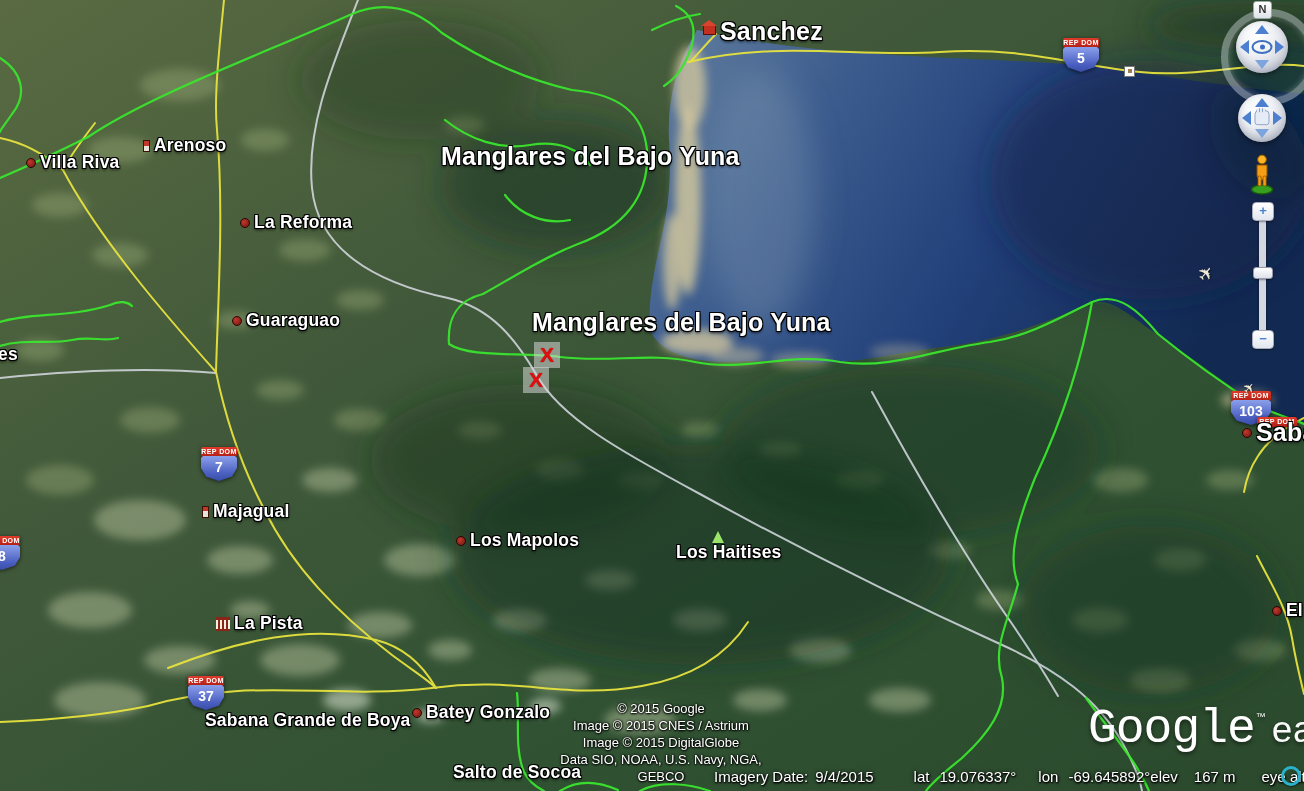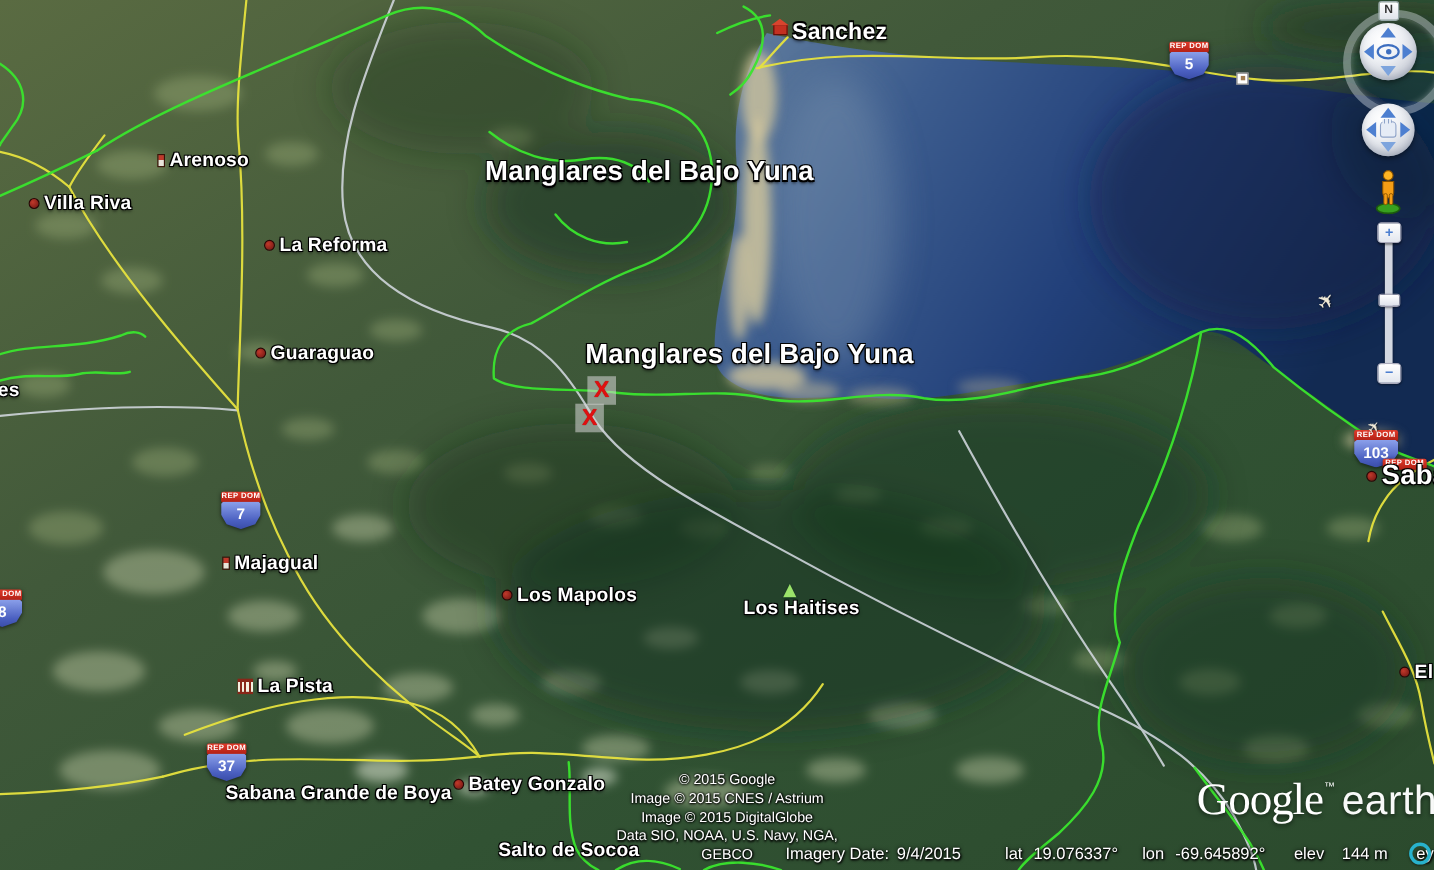--- a/index.html
+++ b/index.html
@@ -4,21 +4,21 @@
 <style>
   html,body{margin:0;padding:0;background:#111;}
   #stage{position:relative;width:1304px;height:791px;overflow:hidden;
          font-family:"Liberation Sans",sans-serif;background:#33502f;}
   #stage svg.map{position:absolute;left:0;top:0;}
 
   
   .lbl{position:absolute;display:flex;align-items:center;color:#fff;font-weight:bold;
        font-size:17.5px;white-space:nowrap;letter-spacing:.2px;z-index:20;cursor:pointer;
        text-shadow:-1px -1px 0 #000,1px -1px 0 #000,-1px 1px 0 #000,1px 1px 0 #000,0 2px 3px rgba(0,0,0,.75);}
-  .lbl.big{font-size:21px}
+  .lbl.big{font-size:25px}
   .lbl.xl{font-size:25px}
   .ic{display:inline-block;margin-right:4px;flex:none}
   .ic-dot{width:8px;height:8px;border-radius:50%;border:1px solid #2a0505;
           background:radial-gradient(circle at 35% 35%,#c0392b,#6e1410);}
   .ic-sm{width:5px;height:10px;background:linear-gradient(#c0392b 45%,#e8e4da 45%);border:1px solid #3a1208;}
   .ic-house{width:11px;height:8px;background:#c33021;border:1px solid #5a0e08;position:relative;margin-top:-4px;}
   .ic-house::before{content:"";position:absolute;left:-3px;top:-6px;
           border-left:8px solid transparent;border-right:8px solid transparent;border-bottom:6px solid #d8442e;}
   .ic-bank{width:14px;height:9px;border-top:3px solid #8a2618;border-bottom:2px solid #8a2618;
           background:repeating-linear-gradient(90deg,#f5f0e0 0 2px,#8a2618 2px 4px);}
@@ -49,21 +49,21 @@
           font-size:13px;line-height:17px;text-shadow:0 1px 2px #000,1px 0 2px #000,0 0 3px #000;}
   .statusbar{position:absolute;left:714px;top:768px;display:flex;align-items:center;color:#fff;z-index:30;
           font-size:15px;text-shadow:0 1px 2px #000,1px 1px 2px #000,0 0 4px rgba(0,0,0,.9);white-space:nowrap;}
   .statusbar span{display:inline-block}
   .stream-ring{position:absolute;left:1281px;top:766px;width:14px;height:14px;border-radius:50%;
           border:3.5px solid #28b2cc;z-index:30;box-shadow:0 1px 2px rgba(0,0,0,.5);}
 
   
   .ge-logo{position:absolute;left:1088px;top:702px;z-index:25;color:#fff;white-space:nowrap;
           text-shadow:0 2px 4px rgba(0,0,0,.55);}
-  .ge-logo .gword{font-family:Liberation Serif, serif;font-size:41px;letter-spacing:-1px;}
+  .ge-logo .gword{font-family:Liberation Mono, monospace;font-size:48px;letter-spacing:-1px;}
   .ge-logo .gtm{font-size:10px;vertical-align:22px;margin-left:1px;}
   .ge-logo .gearth{font-family:"Liberation Sans",sans-serif;font-weight:normal;font-size:37px;
           margin-left:6px;letter-spacing:.5px;opacity:.97;}
 
   
   .ctl{position:absolute;z-index:40;}
   .compass-ring{left:1221px;top:9px;width:82px;height:82px;border-radius:50%;
           border:7px solid rgba(235,238,245,.38);box-shadow:inset 0 0 6px rgba(255,255,255,.3);}
   .ntab{left:1253px;top:1px;width:17px;height:16px;background:linear-gradient(#fff,#dfe3ea);border:1px solid #9aa;
           border-radius:3px;color:#333;font-size:11px;font-weight:bold;text-align:center;line-height:15px;}
@@ -298,21 +298,21 @@
     </div>
 
   <div class="lbl big" style="left:703px;top:17px">
     <i class="ic ic-house"></i>
     <b>Sanchez</b>
     </div>
   <div class="lbl" style="left:143px;top:135px">
     <i class="ic ic-sm"></i>
     <b>Arenoso</b>
     </div>
-  <div class="lbl" style="left:26px;top:174px">
+  <div class="lbl" style="left:26px;top:152px">
     <i class="ic ic-dot"></i>
     <b>Villa Riva</b>
     </div>
   <div class="lbl" style="left:240px;top:212px">
     <i class="ic ic-dot"></i>
     <b>La Reforma</b>
     </div>
   <div class="lbl" style="left:232px;top:310px">
     <i class="ic ic-dot"></i>
     <b>Guaraguao</b>
@@ -368,22 +368,22 @@
     <div>Data SIO, NOAA, U.S. Navy, NGA, GEBCO</div>
   </div>
 
   <div class="statusbar">
     <span>Imagery Date:</span>
     <span style="margin-left:7px">9/4/2015</span>
     <span style="margin-left:40px">lat</span>
     <span style="margin-left:10px">19.076337°</span>
     <span style="margin-left:22px">lon</span>
     <span style="margin-left:10px">-69.645892°</span>
-    <span style="margin-left:26px">elev</span>
-    <span style="margin-left:16px">144 m</span>
+    <span style="margin-left:0">elev</span>
+    <span style="margin-left:16px">167 m</span>
     <span style="margin-left:26px">eye alt</span>
 
   </div>
   <div class="stream-ring"></div>
 
   <div class="ge-logo">
     <span class="gword">Google</span><span class="gtm">™</span><span class="gearth">earth</span>
   </div>
 
   <div class="ctl compass-ring"></div>

